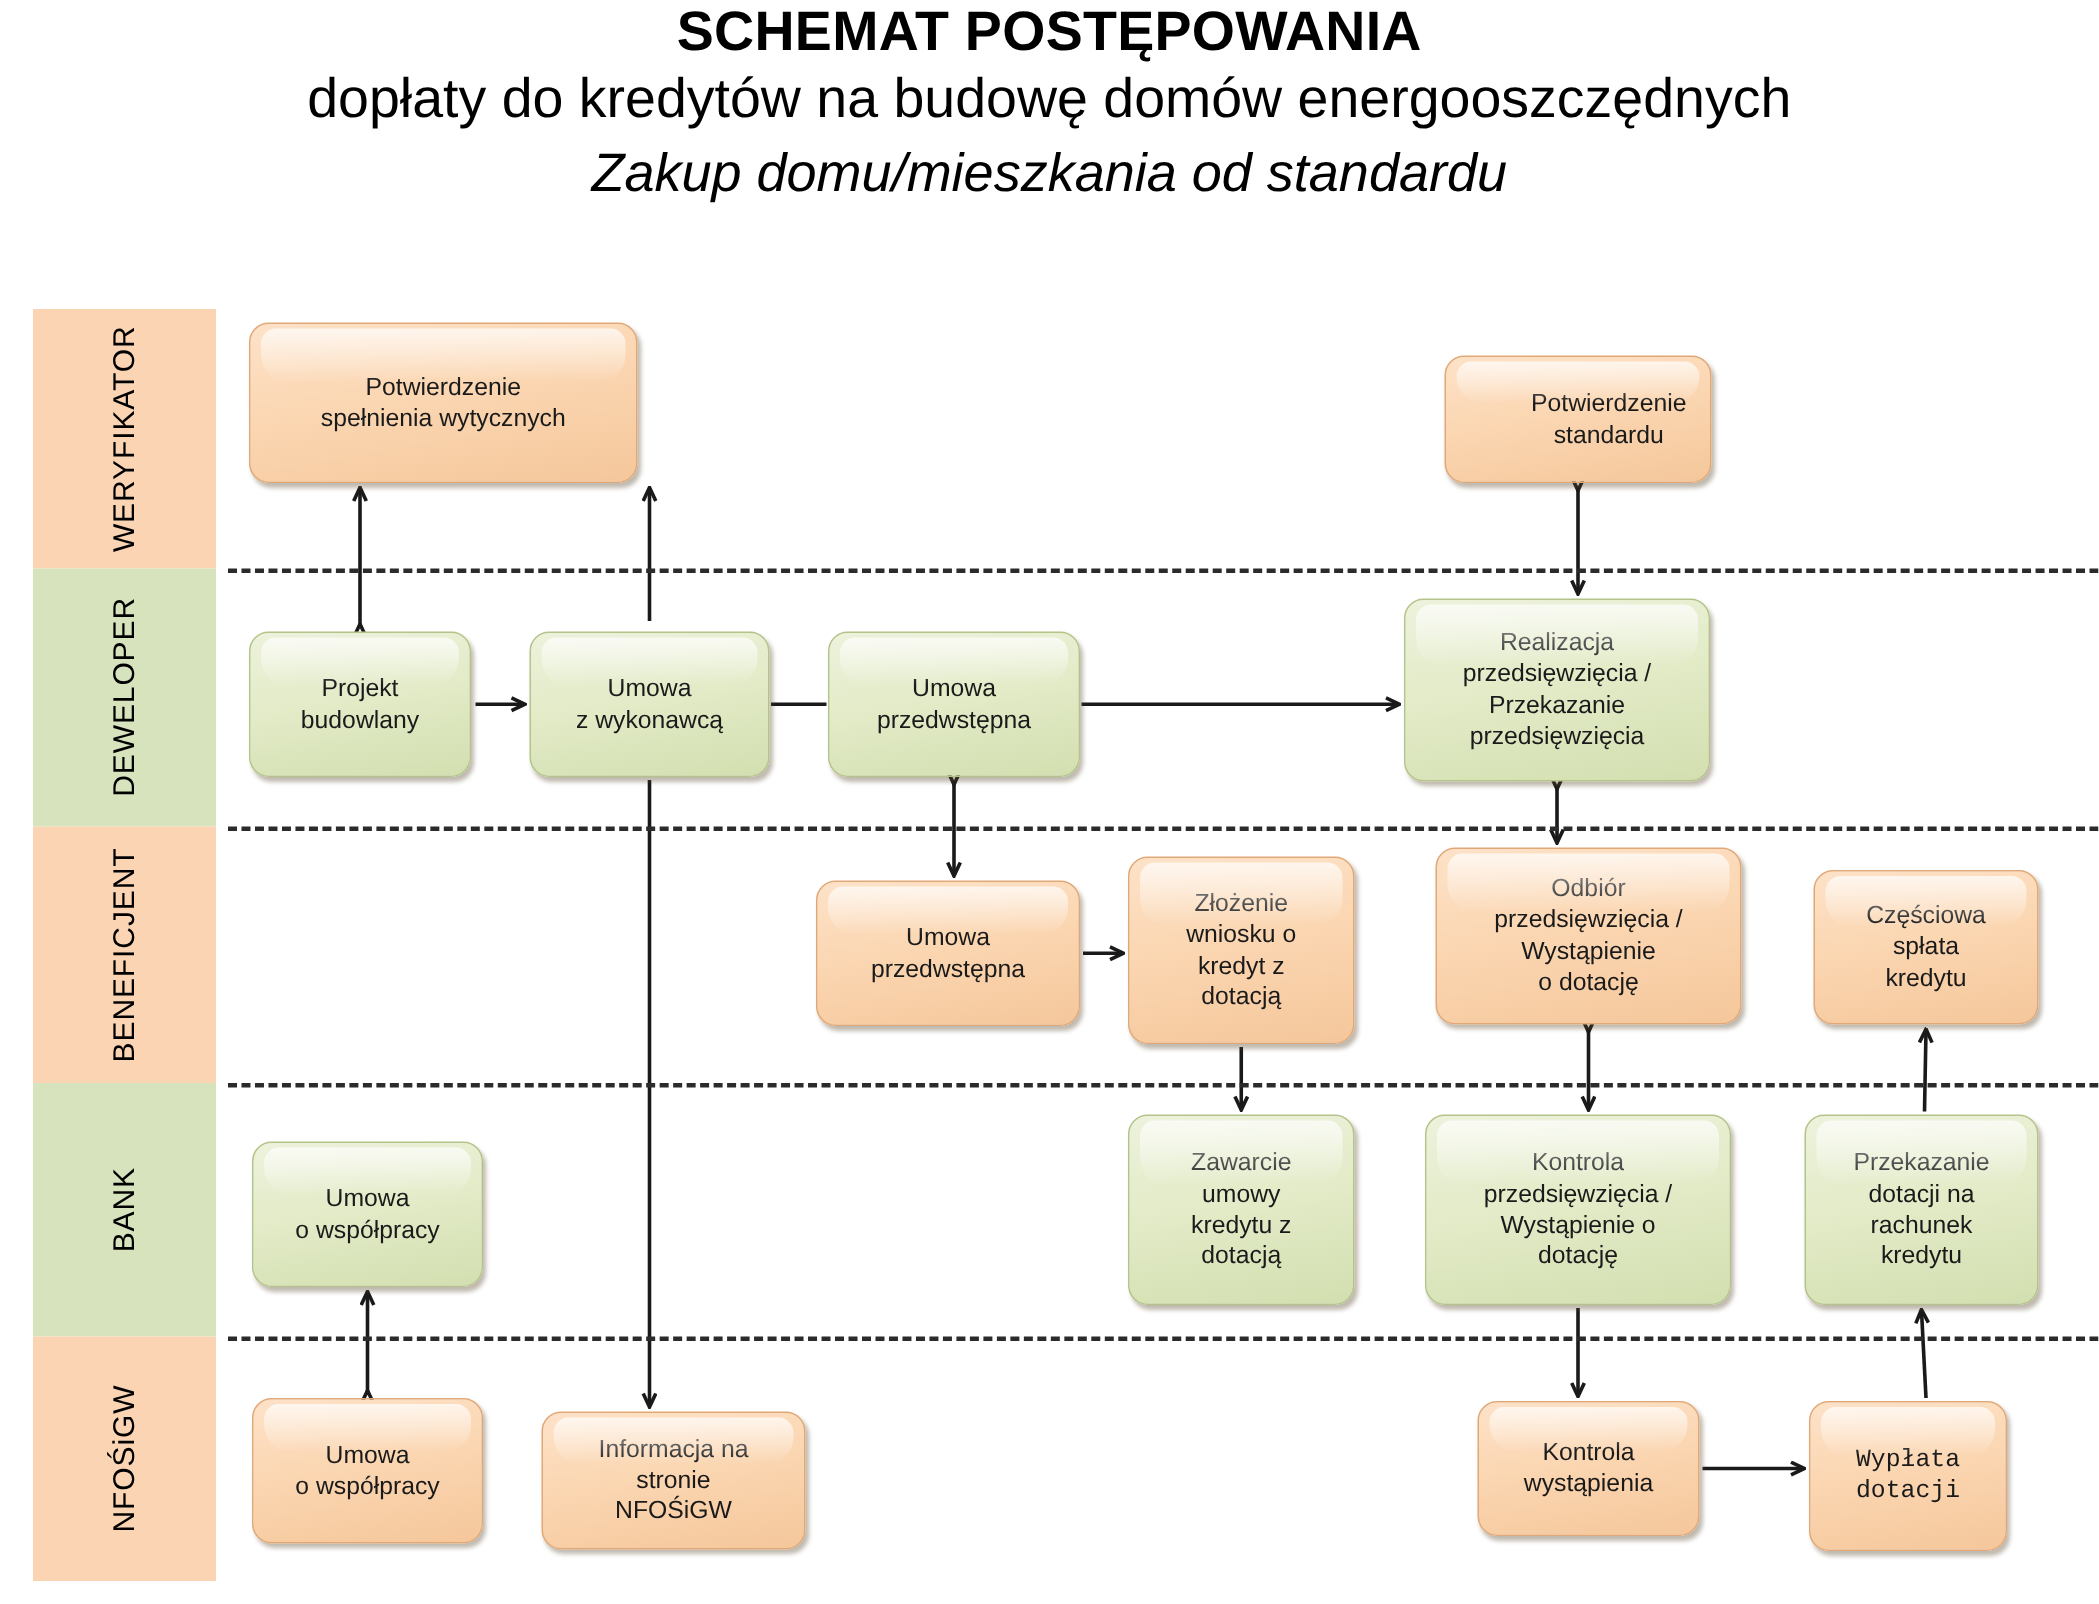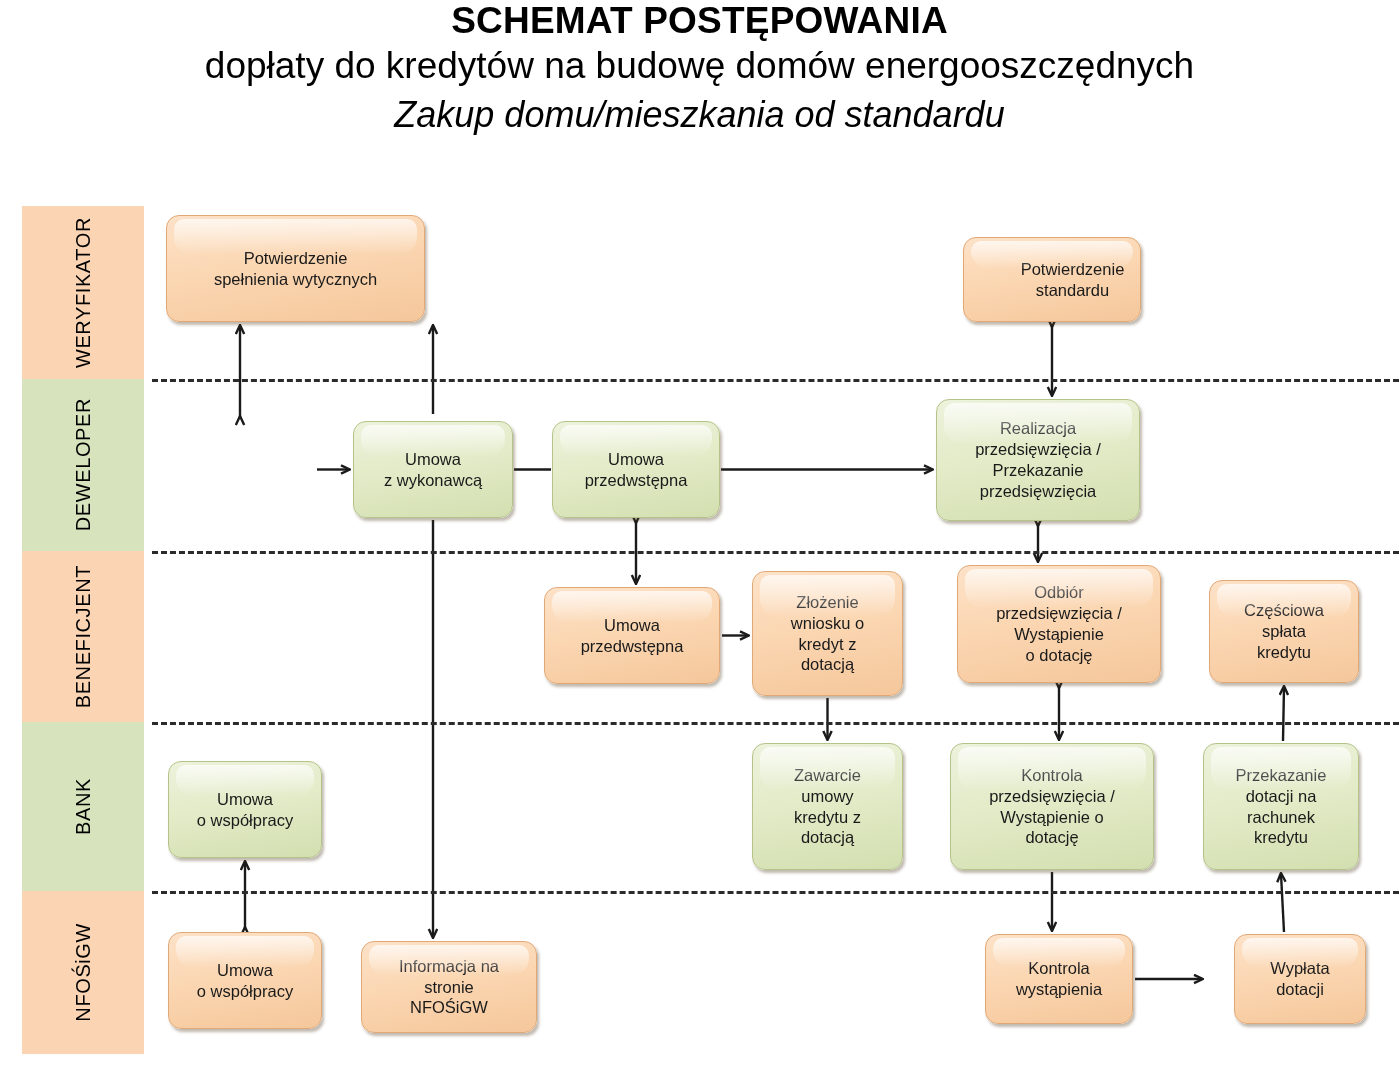--- a/index.html
+++ b/index.html
@@ -115,20 +115,23 @@
 <div class="sep" style="top: 379px;"></div>
     <div class="sep" style="top: 551px;"></div>
     <div class="sep" style="top: 722px;"></div>
     <div class="sep" style="top: 891px;"></div>
     <div class="node peach" style="left: 166px; top: 215px; width: 259px; height: 107px;">
       <span>Potwierdzenie<br>spełnienia wytycznych</span>
     </div>
     <div class="node peach" style="left: 963px; top: 237px; width: 178px; height: 85px; padding-left: 48px;">
       <span>Potwierdzenie<br>standardu</span>
     </div>
+    <div class="node green" style="left: 166px; top: 421px; width: 148px; height: 97px;">
+      <span>Projekt<br>budowlany</span>
+    </div>
     <div class="node green" style="left: 353px; top: 421px; width: 160px; height: 97px;">
       <span>Umowa<br>z wykonawcą</span>
     </div>
     <div class="node green" style="left: 552px; top: 421px; width: 168px; height: 97px;">
       <span>Umowa<br>przedwstępna</span>
     </div>
     <div class="node green" style="left: 936px; top: 399px; width: 204px; height: 122px;">
       <span>Realizacja<br>przedsięwzięcia /<br>Przekazanie<br>przedsięwzięcia</span>
     </div>
     <div class="node peach" style="left: 544px; top: 587px; width: 176px; height: 97px;">
@@ -157,16 +160,16 @@
     </div>
     <div class="node peach" style="left: 168px; top: 932px; width: 154px; height: 97px;">
       <span>Umowa<br>o współpracy</span>
     </div>
     <div class="node peach" style="left: 361px; top: 941px; width: 176px; height: 92px;">
       <span>Informacja na<br>stronie<br>NFOŚiGW</span>
     </div>
     <div class="node peach" style="left: 985px; top: 934px; width: 148px; height: 90px;">
       <span>Kontrola<br>wystąpienia</span>
     </div>
-    <div class="node peach" style="left: 1234px; top: 934px; width: 132px; height: 90px;">
+    <div class="node peach" style="left: 1206px; top: 934px; width: 132px; height: 100px; font-family: Liberation Mono, monospace;">
       <span>Wypłata<br>dotacji</span>
     </div>
   </div>
 
 </body></html>

